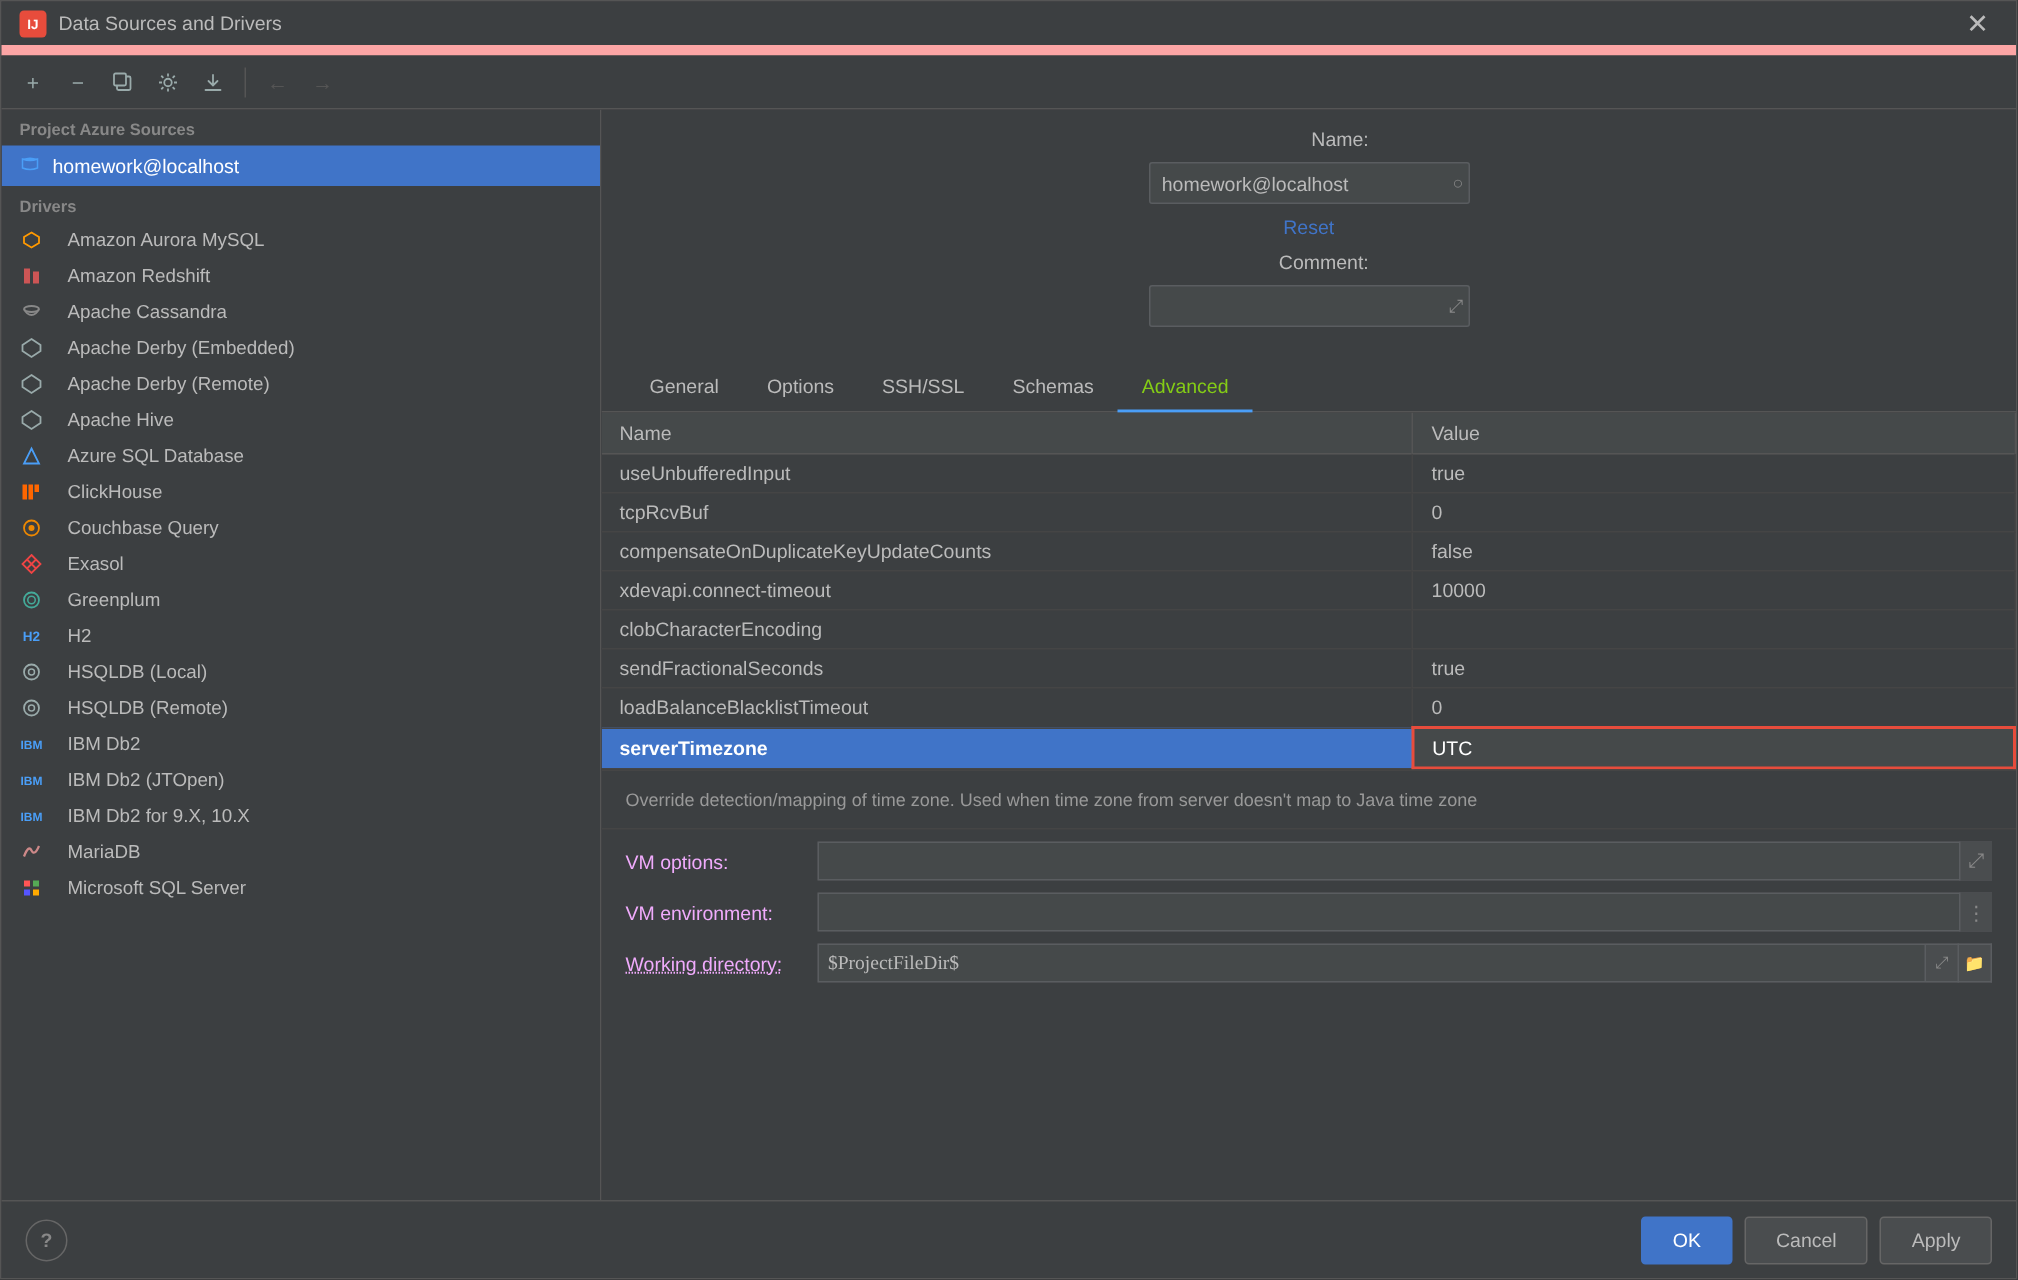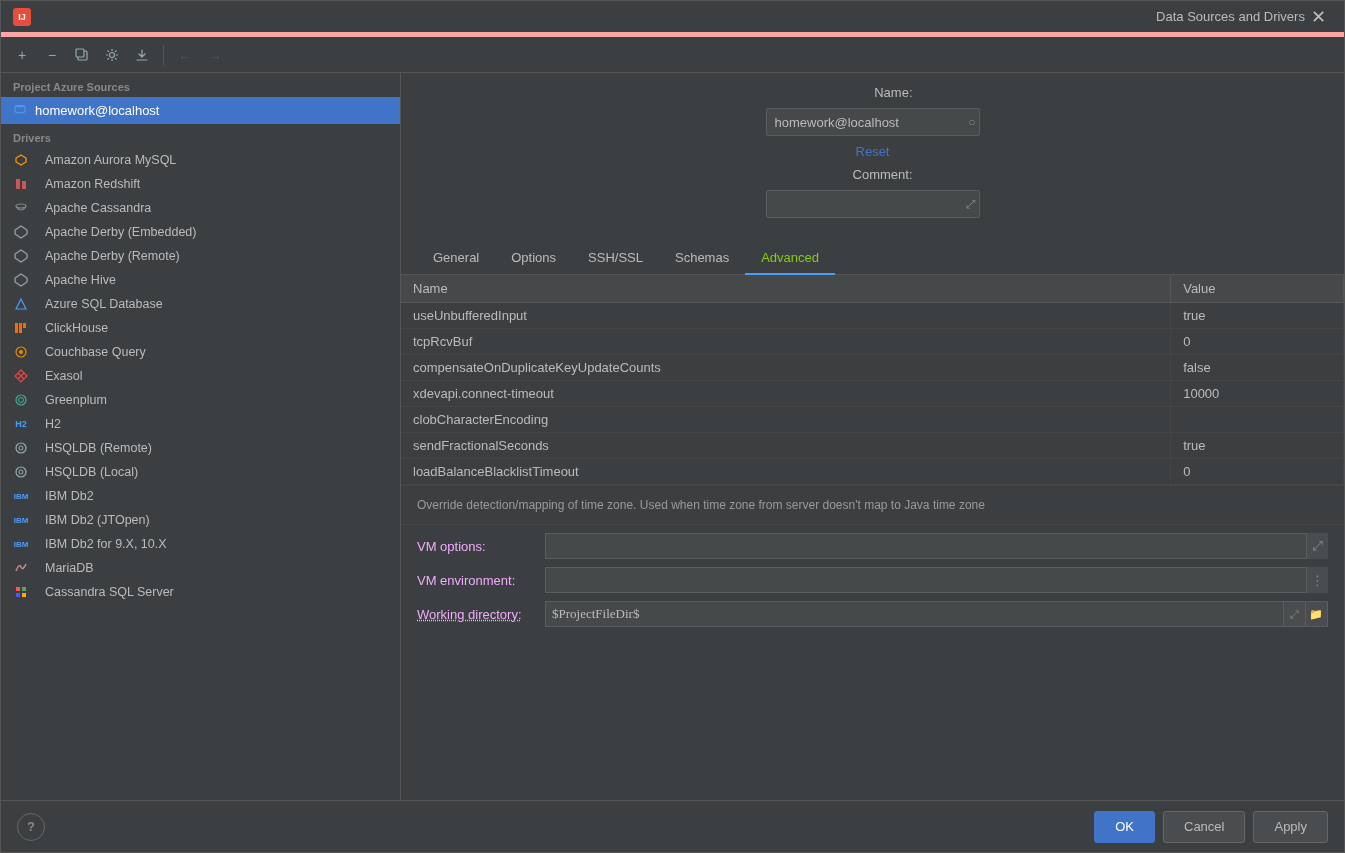--- a/index.html
+++ b/index.html
@@ -21,23 +21,22 @@
       display: flex;
       flex-direction: column;
     }
 
     .title-bar {
       background: #3c3f41;
       height: 36px;
       display: flex;
       align-items: center;
       padding: 0 12px;
-      border-bottom: 5px solid #fca5a5;
-      flex-shrink: 0;
-      text-align: right;
+      border-bottom: 7px solid #fca5a5;
+      flex-shrink: 0;
     }
 
     .title-bar-icon {
       width: 18px;
       height: 18px;
       margin-right: 8px;
       background: #e74c3c;
       border-radius: 3px;
       display: flex; align-items: center; justify-content: center;
       color: white;
@@ -598,30 +597,30 @@
     </span>
     <span>H2</span>
   </div>
           <div class="driver-item">
     <span class="driver-icon" style="color:#9aa">
       <svg width="14" height="14" viewBox="0 0 14 14">
                 <circle cx="7" cy="7" r="5" fill="none" stroke="#9aa" stroke-width="1.2"></circle>
                 <circle cx="7" cy="7" r="2" fill="none" stroke="#9aa" stroke-width="1"></circle>
               </svg>
     </span>
-    <span>HSQLDB (Remote)</span>
+    <span>HSQLDB (Local)</span>
   </div>
           <div class="driver-item">
     <span class="driver-icon" style="color:#9aa">
       <svg width="14" height="14" viewBox="0 0 14 14">
                 <circle cx="7" cy="7" r="5" fill="none" stroke="#9aa" stroke-width="1.2"></circle>
                 <circle cx="7" cy="7" r="2" fill="none" stroke="#9aa" stroke-width="1"></circle>
               </svg>
     </span>
-    <span>HSQLDB (Local)</span>
+    <span>HSQLDB (Remote)</span>
   </div>
           <div class="driver-item">
     <span class="driver-icon" style="color:#4a9ef7">
       <span style="font-size:8px;font-weight:bold;color:#4a9ef7">IBM</span>
     </span>
     <span>IBM Db2</span>
   </div>
           <div class="driver-item">
     <span class="driver-icon" style="color:#4a9ef7">
       <span style="font-size:8px;font-weight:bold;color:#4a9ef7">IBM</span>
@@ -644,21 +643,21 @@
   </div>
           <div class="driver-item">
     <span class="driver-icon" style="color:#9aa">
       <svg width="14" height="14" viewBox="0 0 14 14">
                 <rect x="2" y="2" width="4" height="4" fill="#f55"></rect>
                 <rect x="8" y="2" width="4" height="4" fill="#5a5"></rect>
                 <rect x="2" y="8" width="4" height="4" fill="#55f"></rect>
                 <rect x="8" y="8" width="4" height="4" fill="#fa0"></rect>
               </svg>
     </span>
-    <span>Cassandra SQL Server</span>
+    <span>Microsoft SQL Server</span>
   </div>
         </div>
     </div>
 
     <div class="right-panel">
 
       <div class="form-header">
         <div class="form-row">
           <label class="form-label">Name:</label>
           <div class="form-input-with-btn">
@@ -715,20 +714,26 @@
       <td></td>
     </tr>
               <tr>
       <td>sendFractionalSeconds</td>
       <td>true</td>
     </tr>
               <tr>
       <td>loadBalanceBlacklistTimeout</td>
       <td>0</td>
     </tr>
+              <tr class="selected-row">
+      <td style="font-weight:bold;color:white;">serverTimezone</td>
+      <td class="value-cell-edit">
+        <input type="text" value="UTC" style="">
+      </td>
+    </tr>
             </tbody>
         </table>
       </div>
 
       <div class="description-area">
         <span>Override detection/mapping of time zone. Used when time zone from server doesn't map to Java time zone</span>
       </div>
 
       <div class="vm-options-section">
         <div class="vm-row">

